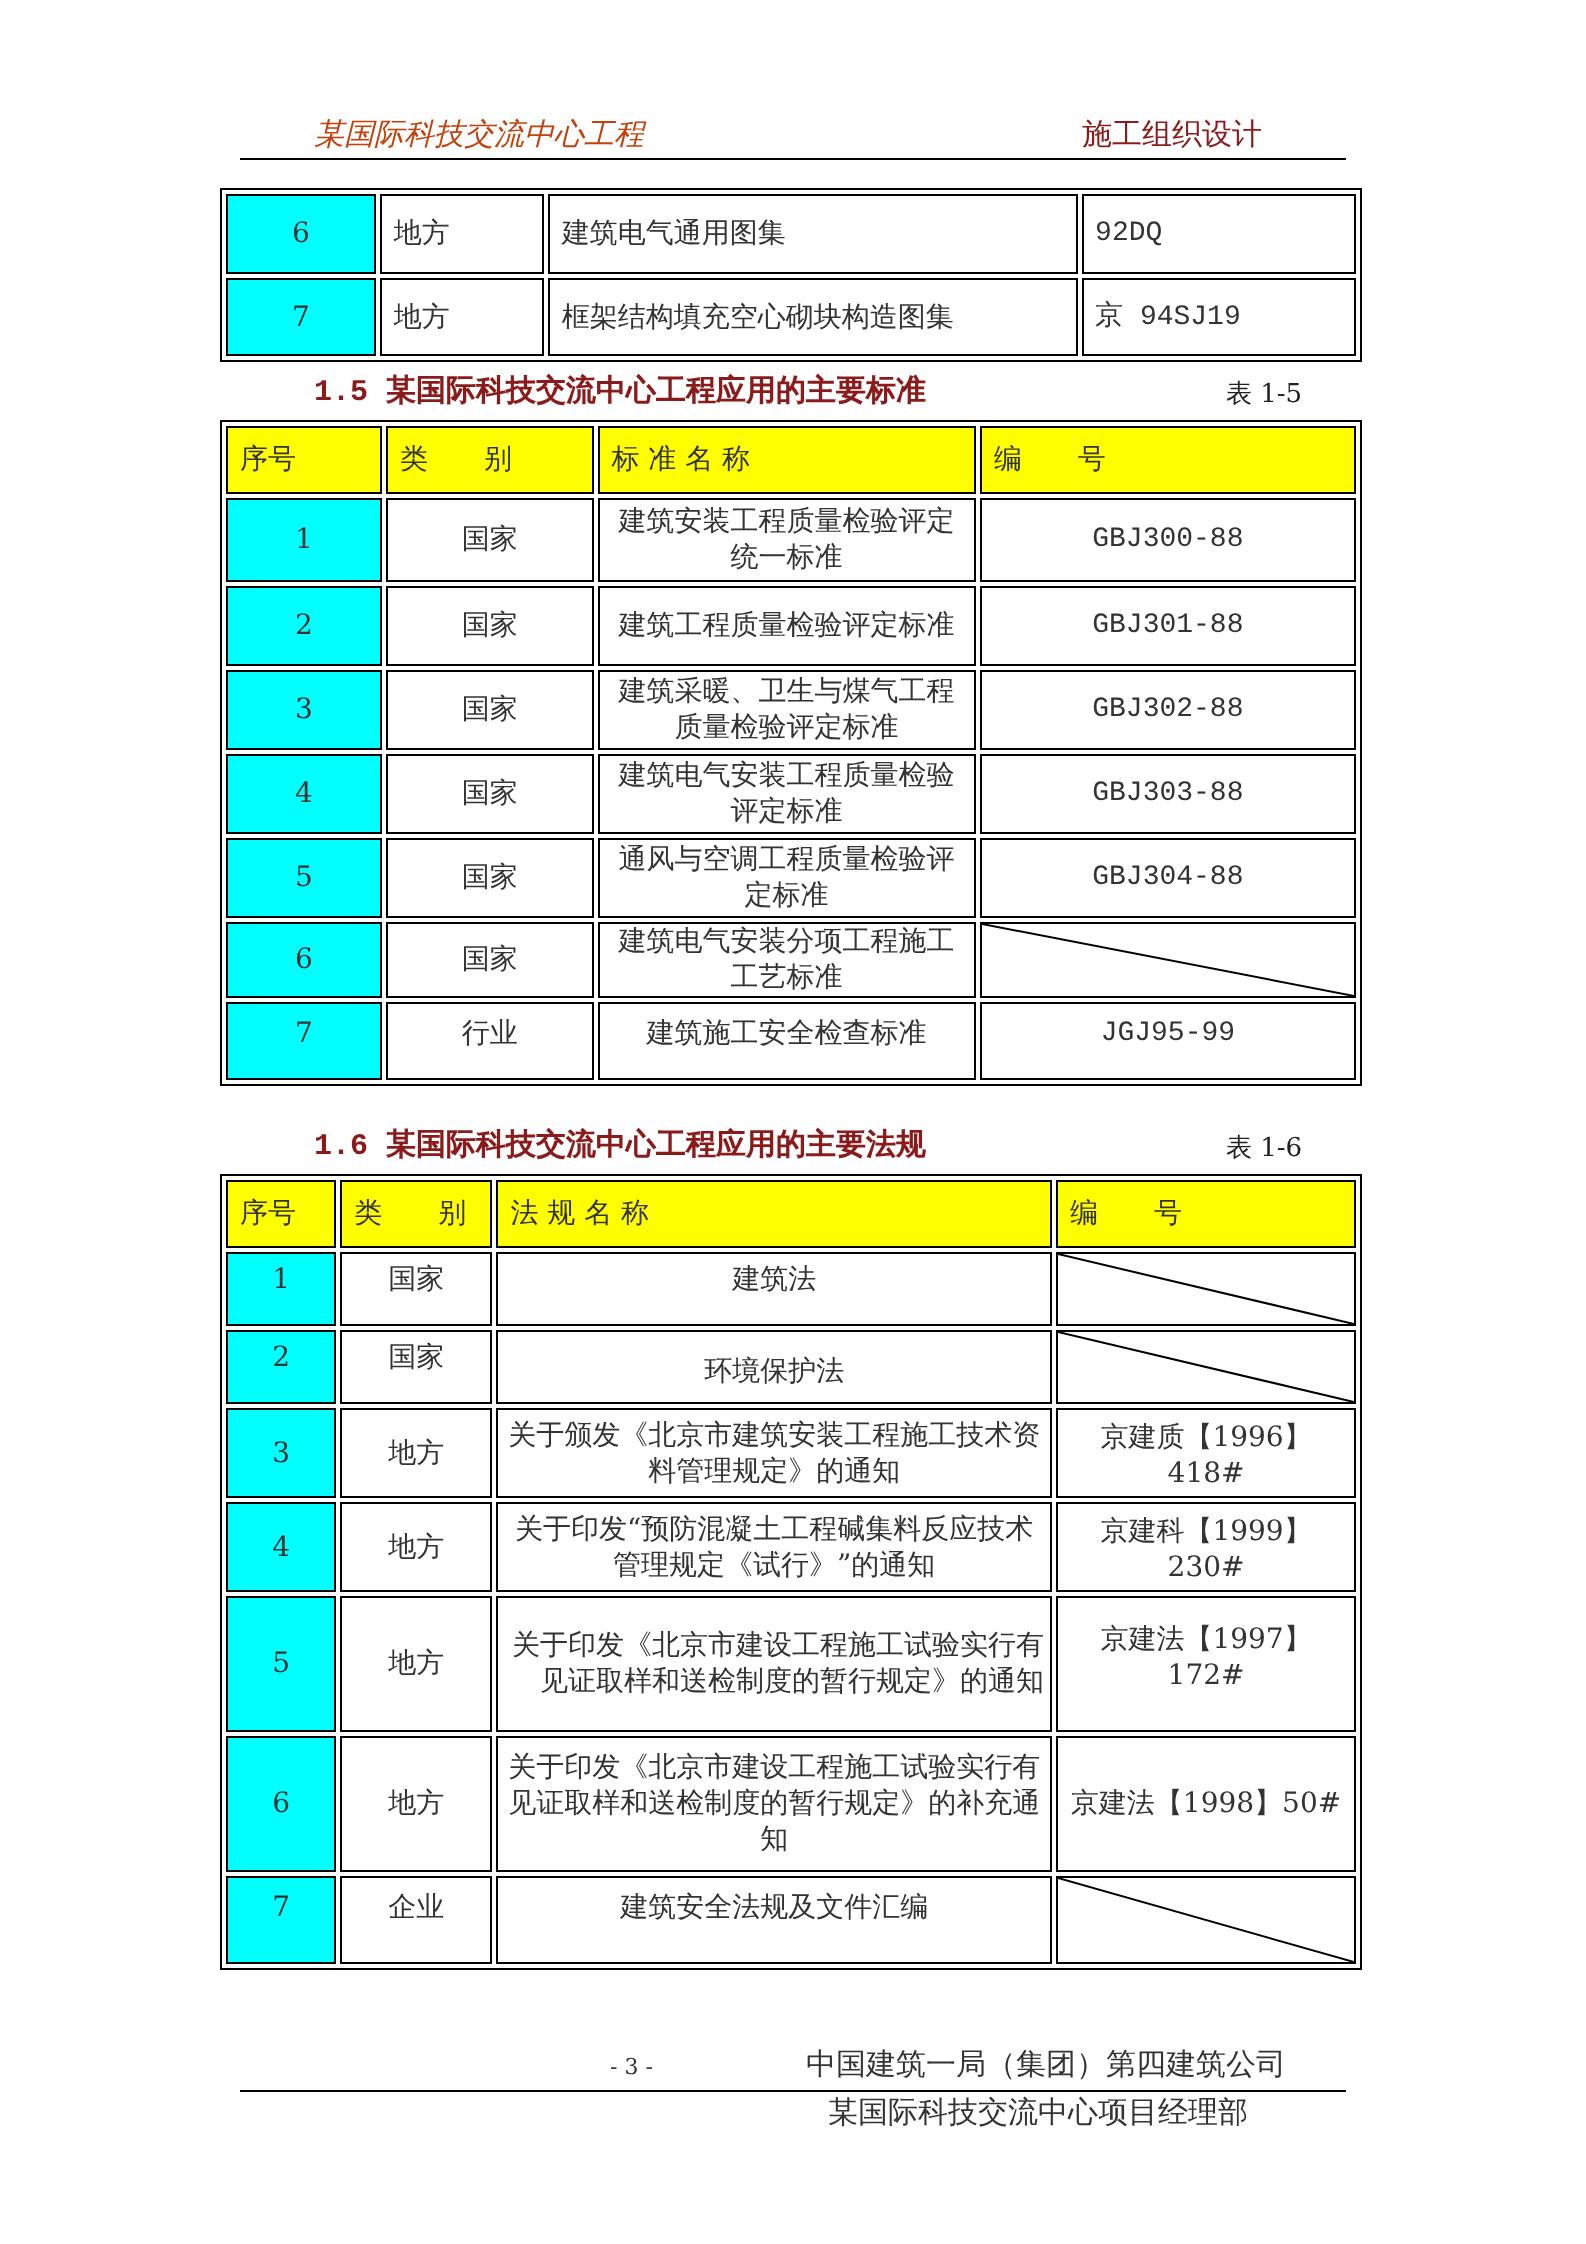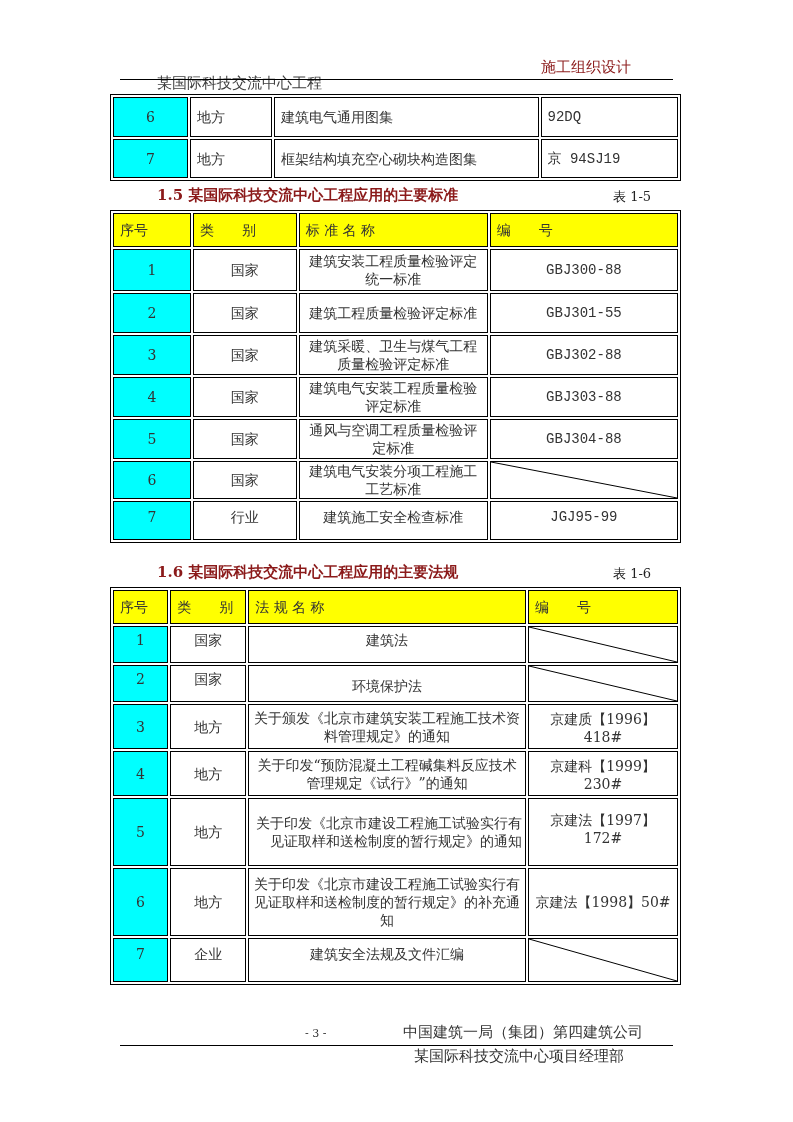--- a/index.html
+++ b/index.html
@@ -1,34 +1,34 @@
 <!DOCTYPE html>
 <html><head>
 <meta charset="utf-8">
 <style>
   html, body { margin: 0; padding: 0; background: #ffffff; }
   body { width: 793px; height: 1122px; position: relative; overflow: hidden;
          font-family: "DejaVu Serif", "Liberation Serif", serif; color: #222; }
-  .hdr-left { position: absolute; left: 157px; top: 74px; font-size: 15px; color: #404040; }
+  .hdr-left { position: absolute; left: 157px; top: 58px; font-size: 15px; color: #c2410c; font-style: italic; }
   .hdr-right { position: absolute; left: 541px; top: 58px; font-size: 15px; color: #8b1a1a; }
   .hdr-rule { position: absolute; left: 120px; top: 79px; width: 553px; height: 1px; background: #000; }
 
   table.t { position: absolute; border-collapse: separate; border-spacing: 2px;
             border: 1px solid #000; background: #fff; table-layout: fixed; }
   table.t td { border: 1px solid #000; padding: 0 6px; font-size: 14px; line-height: 18px;
                color: #333; vertical-align: middle; overflow: hidden; }
   td.seq { background: #00ffff; text-align: center; color: #000; }
   td.hd { background: #ffff00; text-align: left; color: #000; font-size: 14px; }
   td.c { text-align: center; }
   td.l { text-align: left; }
   td.code { font-family: Liberation Mono, monospace; font-size: 13px; color: #333; margin-top: 24px; }
   td.diag { position: relative; padding: 0; }
   td.diag svg { position: absolute; left: 0; top: 0; width: 100%; height: 100%; }
 
-  .sec-title { position: absolute; font-size: 15px; color: #8b1a1a; font-weight: bold; }
+  .sec-title { position: absolute; font-size: 15px; color: #8b1a1a; font-weight: bold; font-family: Liberation Mono, monospace; }
   .tbl-no { position: absolute; font-size: 13px; color: #222; }
 
   .foot-page { position: absolute; left: 305px; top: 1027px; font-size: 11px; color: #333; }
   .foot-co { position: absolute; left: 403px; top: 1023px; font-size: 15px; color: #333; }
   .foot-rule { position: absolute; left: 120px; top: 1045px; width: 553px; height: 1px; background: #000; }
   .foot-dept { position: absolute; left: 414px; top: 1047px; font-size: 15px; color: #333; }
 </style>
 </head>
 <body>
 
@@ -79,21 +79,21 @@
   <tr style="height:42px">
     <td class="seq">1</td>
     <td class="c">国家</td>
     <td class="c">建筑安装工程质量检验评定统一标准</td>
     <td class="c code">GBJ300-88</td>
   </tr>
   <tr style="height:40px">
     <td class="seq">2</td>
     <td class="c">国家</td>
     <td class="c">建筑工程质量检验评定标准</td>
-    <td class="c code">GBJ301-55</td>
+    <td class="c code">GBJ301-88</td>
   </tr>
   <tr style="height:40px">
     <td class="seq">3</td>
     <td class="c">国家</td>
     <td class="c">建筑采暖、卫生与煤气工程质量检验评定标准</td>
     <td class="c code">GBJ302-88</td>
   </tr>
   <tr style="height:40px">
     <td class="seq">4</td>
     <td class="c">国家</td>

